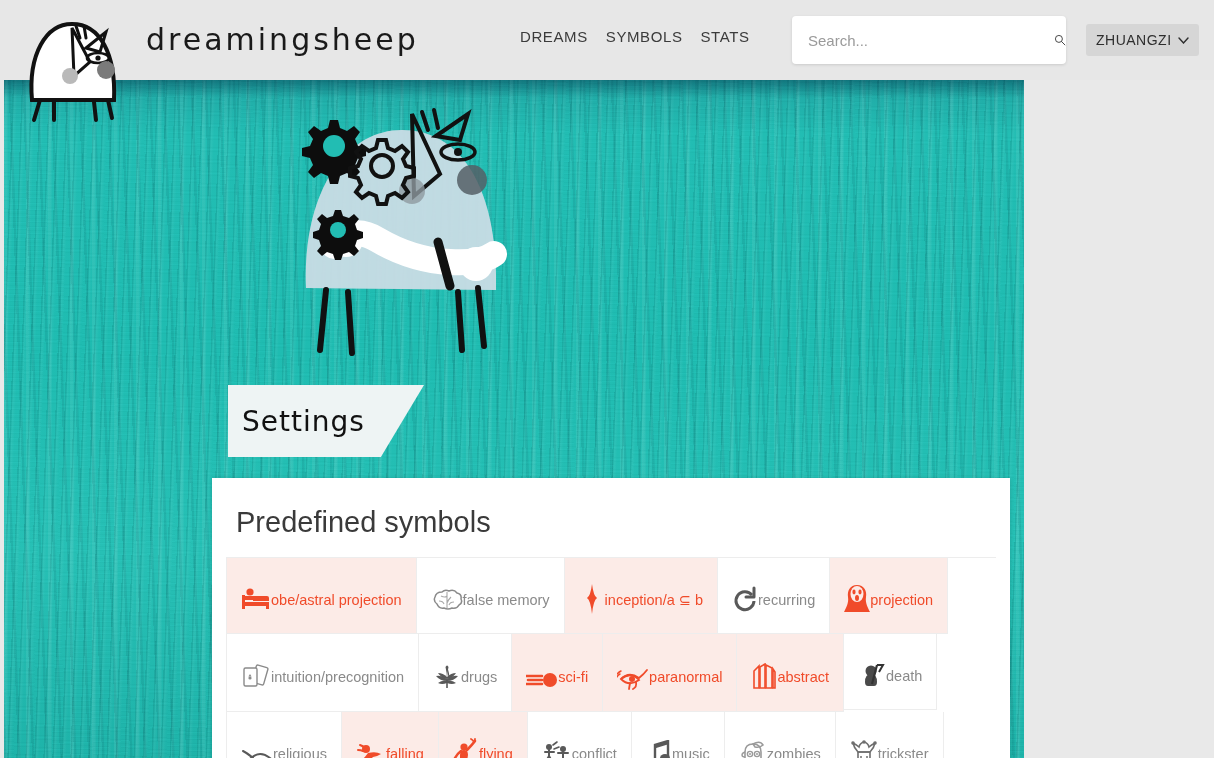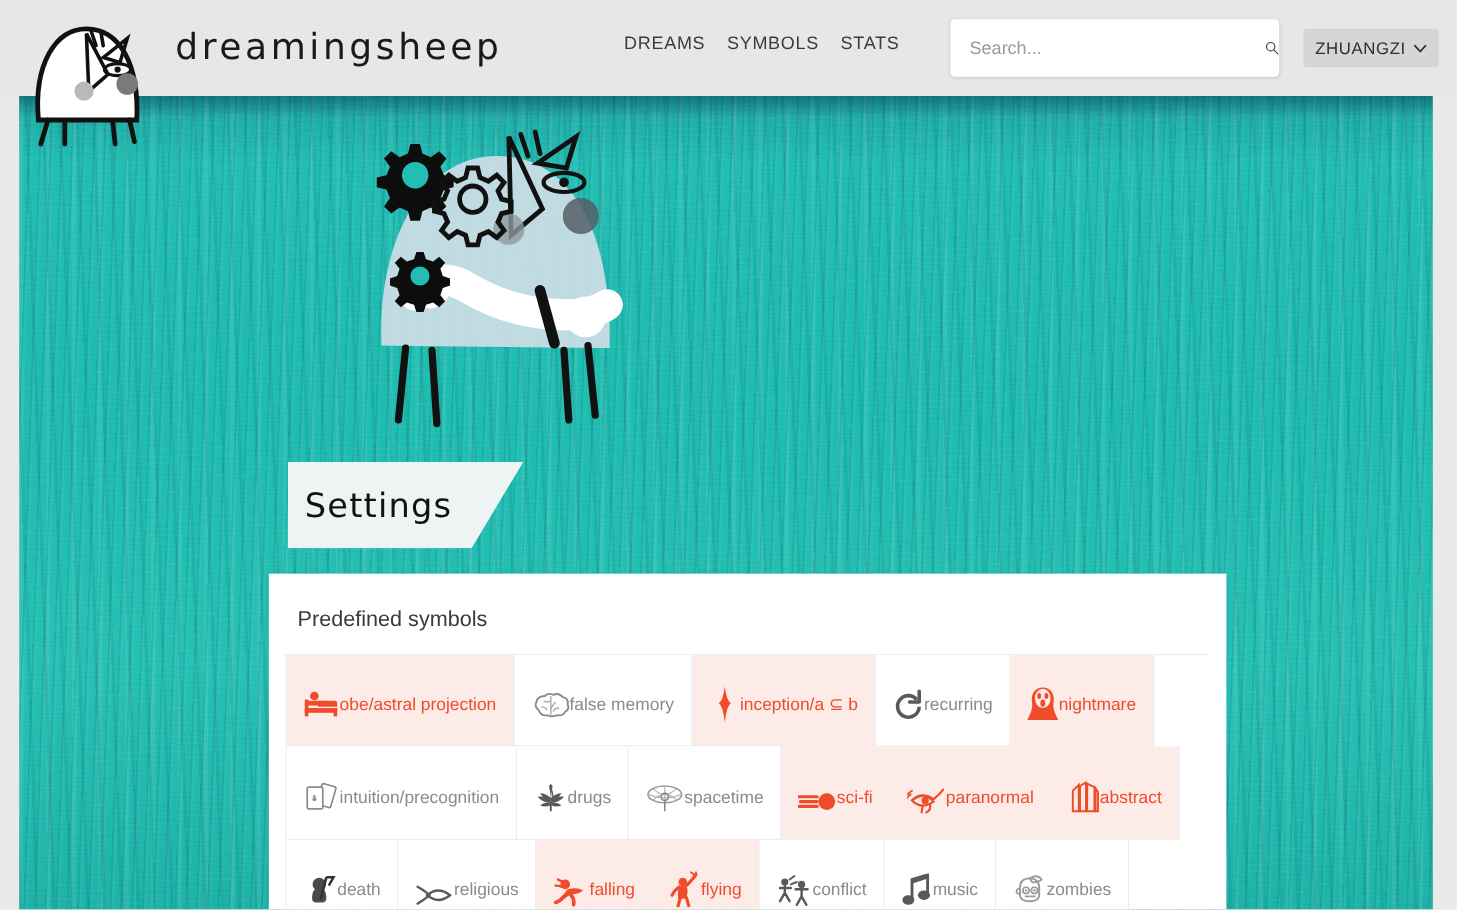--- a/index.html
+++ b/index.html
@@ -54,21 +54,21 @@
     height:32px; padding:0 10px;
     background:#d6d6d6; border-radius:3px;
     display:flex; align-items:center; gap:6px;
     font-size:14px; letter-spacing:.5px; color:#2e2e2e;
     cursor:pointer;
   }
   .caret { width:11px; height:7px; display:block; }
 
   
   .hero {
-    position:absolute; top:80px; left:16px; width:1178px; height:678px;
+    position:absolute; top:80px; left:4px; width:1020px; height:678px;
     overflow:hidden;
     background:
       repeating-linear-gradient(92deg, rgba(0,70,70,.12) 0px, rgba(0,70,70,.12) 1px, rgba(255,255,255,.05) 2px, rgba(0,0,0,0) 5px, rgba(0,0,0,0) 9px),
       repeating-linear-gradient(88deg, rgba(0,60,70,.10) 0px, rgba(0,60,70,.10) 2px, rgba(0,0,0,0) 3px, rgba(0,0,0,0) 14px),
       repeating-linear-gradient(90deg, rgba(255,255,255,.07) 0px, rgba(255,255,255,.07) 3px, rgba(0,0,0,0) 4px, rgba(0,0,0,0) 22px),
       linear-gradient(180deg,#20a6a3 0%, #22bdb3 8%, #1fbcb1 40%, #27c0b5 70%, #1eb3a9 100%);
   }
   .hero-grain {
     position:absolute; inset:0;
     background:
@@ -98,21 +98,21 @@
 
   
   .card {
     position:absolute; left:208px; top:398px;
     width:798px; min-height:360px;
     background:#fff;
     box-shadow:0 1px 4px rgba(0,0,0,.18);
     padding:20px 14px 0 14px;
   }
   .card-title {
-    font-size:18px; color:#3a3a3a; font-weight:400;
+    font-size:29px; color:#3a3a3a; font-weight:400;
     padding:8px 0 18px 10px;
   }
 
   .sym-grid {
     display:flex; flex-wrap:wrap;
     border-top:1px solid #ededed;
     border-left:1px solid #ededed;
   }
   .sym {
     border-right:1px solid #ededed;
@@ -231,21 +231,21 @@
       <div class="sym on r1">
         <span class="glyph">
           <svg width="26" height="30" viewBox="0 0 26 30">
               <path d="M13 1 C20 1 23 7 22 13 C21 19 24 24 26 28 L0 28 C2 24 5 19 4 13 C3 7 6 1 13 1z" fill="#f04b2a"></path>
               <ellipse cx="13" cy="10" rx="6.5" ry="8" fill="#fcebe7"></ellipse>
               <ellipse cx="10" cy="8" rx="1.6" ry="2.4" fill="#f04b2a"></ellipse>
               <ellipse cx="16" cy="8" rx="1.6" ry="2.4" fill="#f04b2a"></ellipse>
               <ellipse cx="13" cy="14" rx="2" ry="3" fill="#f04b2a"></ellipse>
             </svg>
         </span>
-        <span class="lbl">nightmare</span>
+        <span class="lbl">projection</span>
       </div>
 
       <div class="sym r2">
         <span class="glyph">
           <svg width="30" height="28" viewBox="0 0 30 28">
               <rect x="13" y="3" width="12" height="18" rx="1.5" transform="rotate(16 19 12)" fill="#fff" stroke="#8a8a8a" stroke-width="1.4"></rect>
               <rect x="3" y="5" width="13" height="18" rx="1.5" fill="#fff" stroke="#8a8a8a" stroke-width="1.4"></rect>
               <path d="M9 11 l1.6 2.4 h-3.2z" fill="#8a8a8a"></path>
               <circle cx="9" cy="15" r="1.6" fill="#8a8a8a"></circle>
             </svg>
@@ -264,31 +264,20 @@
                 <path d="M14 18 q7 0 11-5 q-6-1-11 3z"></path>
                 <path d="M14 20 q-5 2-9 0 q4-3 9-2z"></path>
                 <path d="M14 20 q5 2 9 0 q-4-3-9-2z"></path>
                 <path d="M12.5 4 q1.5 6 1.5 12 q0-6 1.5-12 q-1.5-3-3 0z"></path>
               </g>
               <rect x="13.2" y="17" width="1.6" height="8" fill="#595959"></rect>
             </svg>
         </span>
         <span class="lbl">drugs</span>
       </div>
-      <div class="sym r2">
-        <span class="glyph">
-          <svg width="32" height="26" viewBox="0 0 32 26">
-              <ellipse cx="16" cy="9" rx="14" ry="7" fill="none" stroke="#9a9a9a" stroke-width="1.3"></ellipse>
-              <path d="M2 9 q14 6 28 0 M16 2 v14 M6 4 q10 10 20 0 M6 14 q10-10 20 0" stroke="#b5b5b5" stroke-width="1" fill="none"></path>
-              <circle cx="16" cy="11" r="3" fill="none" stroke="#8a8a8a" stroke-width="1.3"></circle>
-              <path d="M16 14 v9" stroke="#8a8a8a" stroke-width="1.3"></path>
-            </svg>
-        </span>
-        <span class="lbl">spacetime</span>
-      </div>
       <div class="sym on r2">
         <span class="glyph">
           <svg width="32" height="22" viewBox="0 0 32 22">
               <circle cx="24" cy="11" r="7" fill="#f04b2a"></circle>
               <path d="M0 7 h16 M2 11 h14 M0 15 h16" stroke="#f04b2a" stroke-width="2.6" stroke-linecap="round"></path>
             </svg>
         </span>
         <span class="lbl">sci-fi</span>
       </div>
       <div class="sym on r2">

